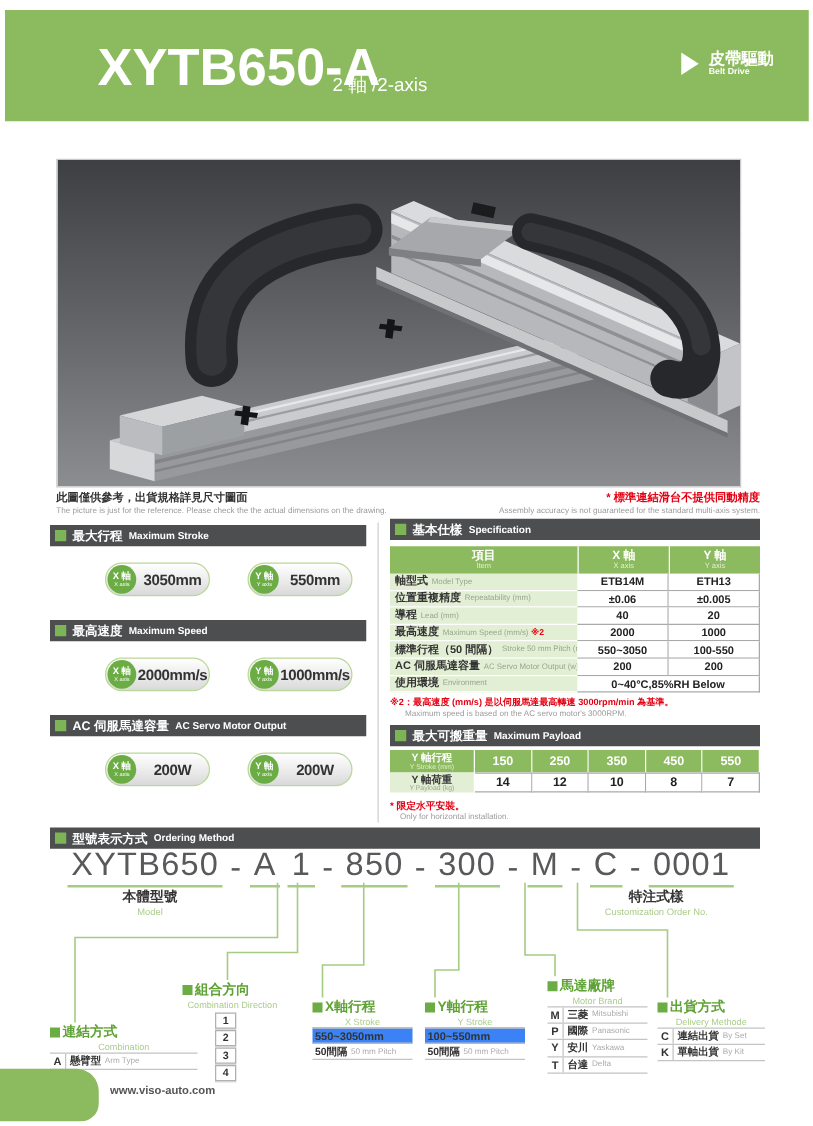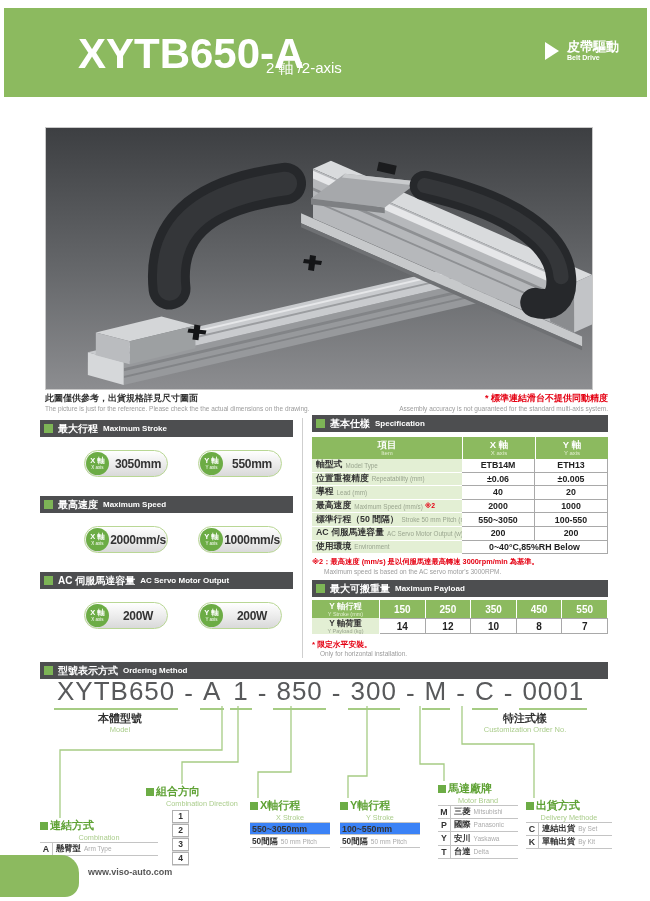--- a/index.html
+++ b/index.html
@@ -434,21 +434,21 @@
       <span class="ob-zh2">懸臂型</span>
       <span class="ob-en2">Arm Type</span>
     </div>
   </div>
 
   <div class="obox" style="left:146px; top:784px; width:100px;">
     <div class="ob-title">
       <span class="ob-sq"></span>
       <span class="ob-zh">組合方向</span>
     </div>
-    <div class="ob-en" style="text-align:left; margin-left:20px;">Combination Direction</div>
+    <div class="ob-en" style="text-align:left; margin-left:4px;">Combination Direction</div>
     <div style="margin-left:26px; margin-top:2px;">
       <div class="num-box">1</div>
       <div class="num-box">2</div>
       <div class="num-box">3</div>
       <div class="num-box">4</div>
     </div>
   </div>
 
   <div class="obox" style="left:250px; top:798px; width:80px;">
     <div class="ob-title">

